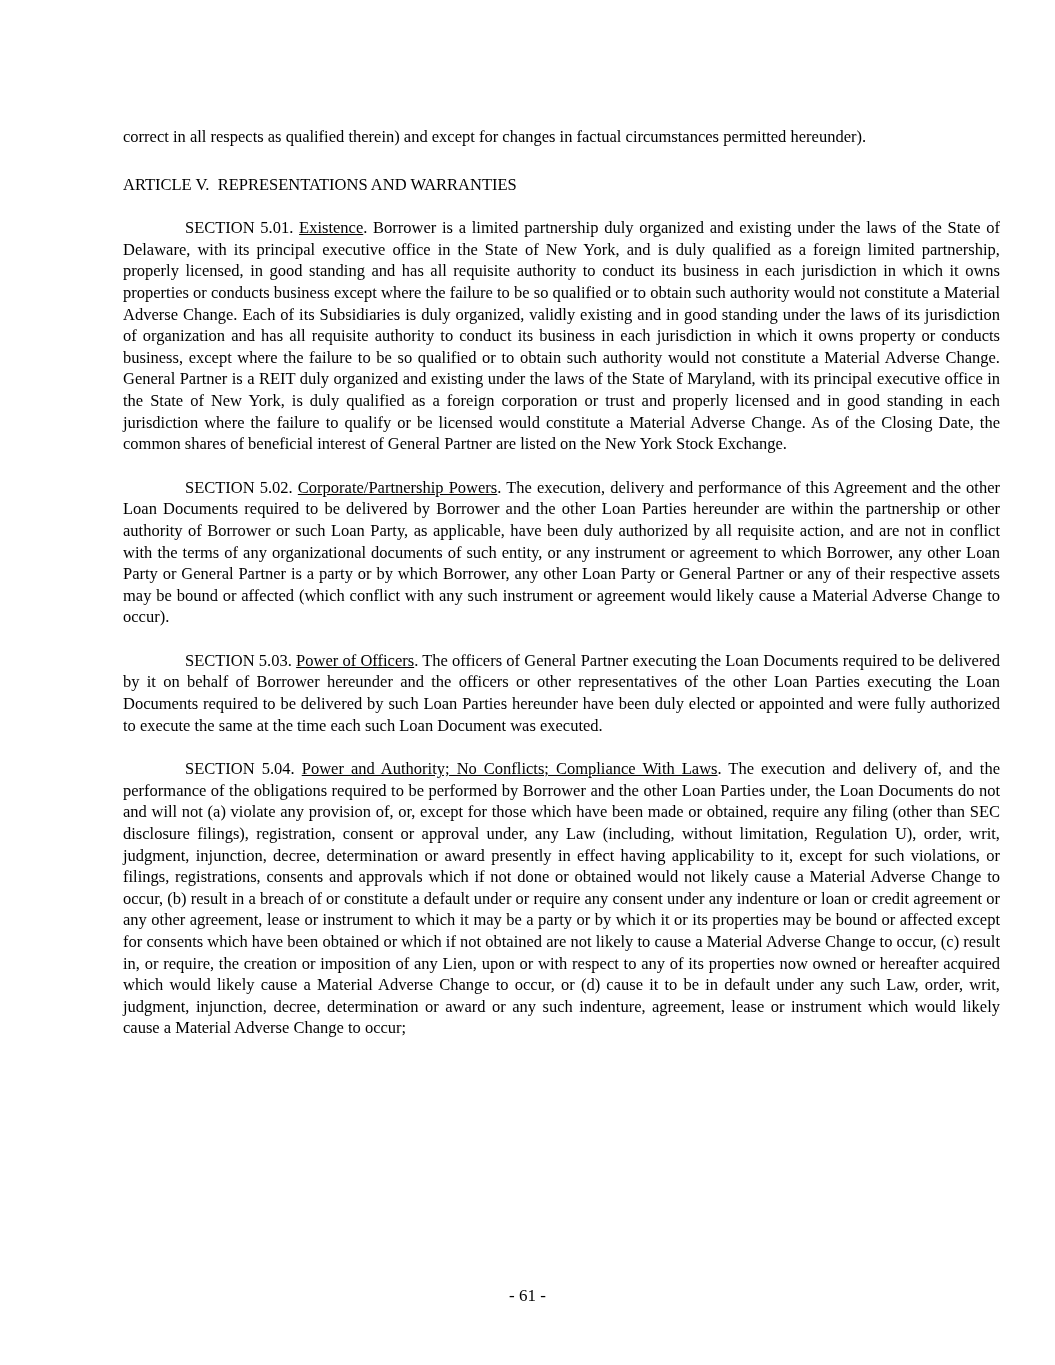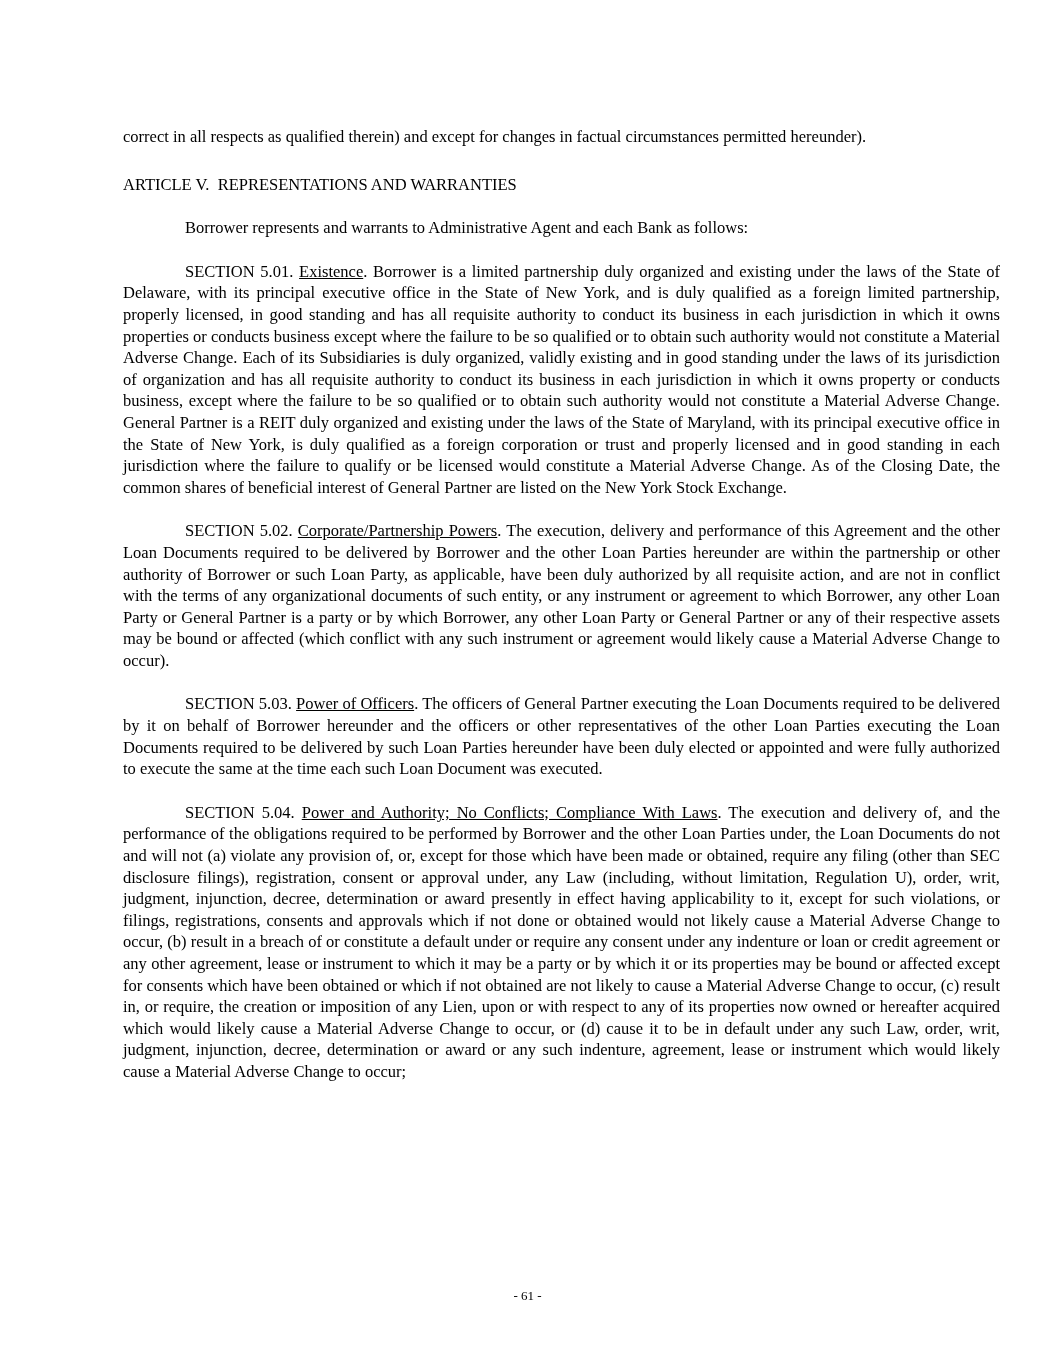--- a/index.html
+++ b/index.html
@@ -43,34 +43,33 @@
   }
   .u {
     text-decoration: underline;
   }
   .page-number {
     position: absolute;
     bottom: 58px;
     left: 0;
     width: 100%;
     text-align: center;
-    font-size: 13px;
+    font-size: 17px;
     line-height: 21.6px;
   }
 </style>
 </head>
 <body>
 
 <div class="page">
 
   <p class="para">correct in all respects as qualified therein) and except for changes in factual circumstances permitted hereunder).</p>
 
   <h1 class="article-heading">ARTICLE V.  REPRESENTATIONS AND WARRANTIES</h1>
 
-  <p class="para gap indent">Borrower represents and warrants to Administrative Agent and each Bank as follows:</p>
 
   <p class="para gap indent"><span>SECTION 5.01.</span> <span class="u">Existence</span><span>.  Borrower is a limited partnership duly organized and existing under the laws of the State of Delaware, with its principal executive office in the State of New York, and is duly qualified as a foreign limited partnership, properly licensed, in good standing and has all requisite authority to conduct its business in each jurisdiction in which it owns properties or conducts business except where the failure to be so qualified or to obtain such authority would not constitute a Material Adverse Change.  Each of its Subsidiaries is duly organized, validly existing and in good standing under the laws of its jurisdiction of organization and has all requisite authority to conduct its business in each jurisdiction in which it owns property or conducts business, except where the failure to be so qualified or to obtain such authority would not constitute a Material Adverse Change. General Partner is a REIT duly organized and existing under the laws of the State of Maryland, with its principal executive office in the State of New York, is duly qualified as a foreign corporation or trust and properly licensed and in good standing in each jurisdiction where the failure to qualify or be licensed would constitute a Material Adverse Change.  As of the Closing Date, the common shares of beneficial interest of General Partner are listed on the New York Stock Exchange.</span></p>
 
   <p class="para gap indent"><span>SECTION 5.02.</span> <span class="u">Corporate/Partnership Powers</span><span>.  The execution, delivery and performance of this Agreement and the other Loan Documents required to be delivered by Borrower and the other Loan Parties hereunder are within the partnership or other authority of Borrower or such Loan Party, as applicable, have been duly authorized by all requisite action, and are not in conflict with the terms of any organizational documents of such entity, or any instrument or agreement to which Borrower, any other Loan Party or General Partner is a party or by which Borrower, any other Loan Party or General Partner or any of their respective assets may be bound or affected (which conflict with any such instrument or agreement would likely cause a Material Adverse Change to occur).</span></p>
 
   <p class="para gap indent"><span>SECTION 5.03.</span> <span class="u">Power of Officers</span><span>.  The officers of General Partner executing the Loan Documents required to be delivered by it on behalf of Borrower hereunder and the officers or other representatives of the other Loan Parties executing the Loan Documents required to be delivered by such Loan Parties hereunder have been duly elected or appointed and were fully authorized to execute the same at the time each such Loan Document was executed.</span></p>
 
   <p class="para gap indent"><span>SECTION 5.04.</span> <span class="u">Power and Authority; No Conflicts; Compliance With Laws</span><span>.  The execution and delivery of, and the performance of the obligations required to be performed by Borrower and the other Loan Parties under, the Loan Documents do not and will not (a) violate any provision of, or, except for those which have been made or obtained, require any filing (other than SEC disclosure filings), registration, consent or approval under, any Law (including, without limitation, Regulation U), order, writ, judgment, injunction, decree, determination or award presently in effect having applicability to it, except for such violations, or filings, registrations, consents and approvals which if not done or obtained would not likely cause a Material Adverse Change to occur, (b) result in a breach of or constitute a default under or require any consent under any indenture or loan or credit agreement or any other agreement, lease or instrument to which it may be a party or by which it or its properties may be bound or affected except for consents which have been obtained or which if not obtained are not likely to cause a Material Adverse Change to occur, (c) result in, or require, the creation or imposition of any Lien, upon or with respect to any of its properties now owned or hereafter acquired which would likely cause a Material Adverse Change to occur, or (d) cause it to be in default under any such Law, order, writ, judgment, injunction, decree, determination or award or any such indenture, agreement, lease or instrument which would likely cause a Material Adverse Change to occur;</span></p>
 
 </div>

